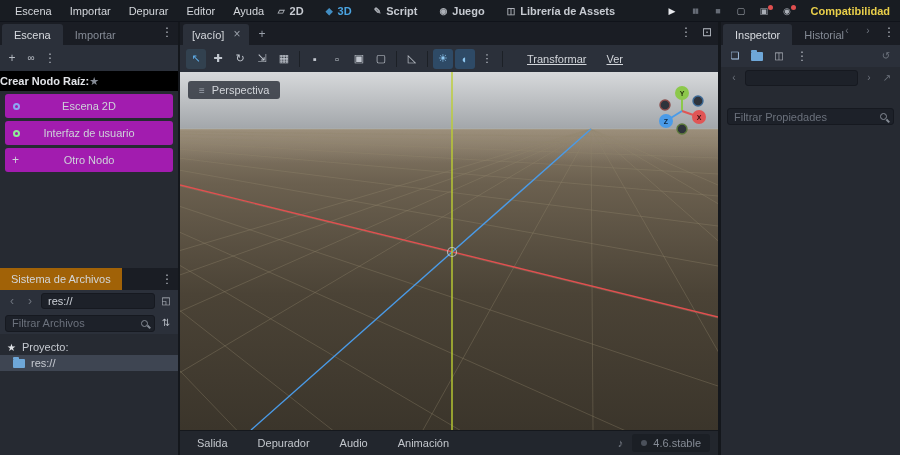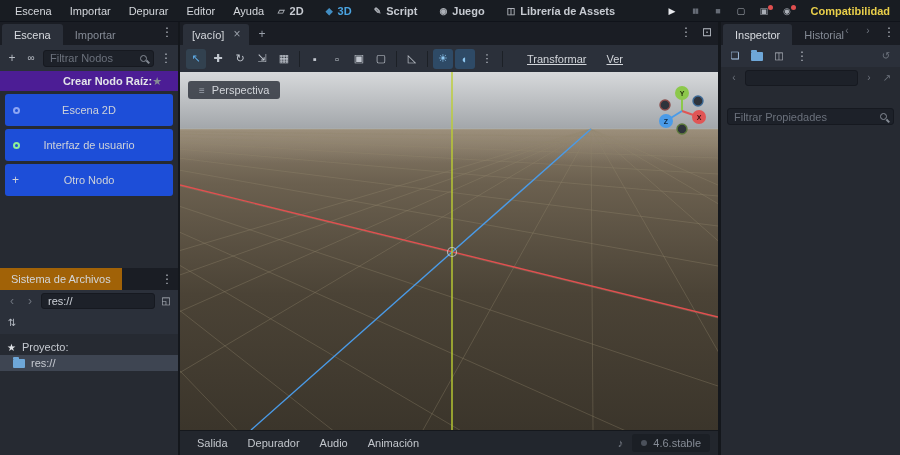--- a/index.html
+++ b/index.html
@@ -57,24 +57,24 @@
   .mag-icon::after { content: ""; position: absolute; width: 4px; height: 1.5px; background: #858b95; transform: rotate(45deg); right: -4px; bottom: -2px; }
   .folder-icon { width: 12px; height: 9px; background: #6ea7d8; border-radius: 1px; position: relative; flex: none; }
   .folder-icon::before { content: ""; position: absolute; top: -2px; left: 0; width: 6px; height: 2px; background: #6ea7d8; border-radius: 1px 1px 0 0; }
   .godot-icon { width: 10px; height: 10px; border-radius: 50%; background: #478cbf; flex: none; }
   .vsep { width: 1px; height: 16px; background: #1c2026; margin: 0 3px; flex: none; }
 
   
   .left { position: absolute; top: 22px; left: 0; width: 180px; bottom: 0; background: #262a32; border-right: 2px solid #14171c; }
   .scene-dock { position: absolute; top: 0; left: 0; right: 0; height: 246px; background: #262a32; }
   .scene-dock .toolbar-row { height: 26px; }
-  .root-header { height: 20px; display: flex; align-items: center; justify-content: flex-end; padding: 0 16px; color: #e2e4e8; font-weight: bold; background: #4c1d95; }
+  .root-header { height: 20px; display: flex; align-items: center; justify-content: flex-start; padding: 0 0; color: #e2e4e8; font-weight: bold; background: #000000; }
   .root-header .star { color: #858b95; font-weight: normal; }
   .root-btn {
-    height: 32px; margin: 3px 5px 0; background: #1d4ed8; border-radius: 3px;
+    height: 24px; margin: 3px 5px 0; background: #a21caf; border-radius: 3px;
     display: flex; align-items: center; justify-content: center; position: relative; color: #ced2d9;
   }
   .root-btn .bullet { position: absolute; left: 8px; width: 7px; height: 7px; border-radius: 50%; border: 2px solid currentColor; }
   .root-btn .bullet-plus { position: absolute; left: 7px; font-size: 12px; color: #cfd3da; }
 
   .fs-dock { position: absolute; top: 246px; left: 0; right: 0; bottom: 0; background: #262a32; }
   .fs-title-row { height: 22px; background: #1a1d24; display: flex; align-items: stretch; position: relative; }
   .fs-title { background: #a16207; padding: 5px 11px; color: #d2d6db; }
   .fs-title-row .bar-right { top: 5px; }
   .fs-nav, .fs-filter { height: 22px; background: #2b303a; display: flex; align-items: center; gap: 4px; padding: 0 5px; }
@@ -105,21 +105,21 @@
   .persp-btn {
     position: absolute; top: 9px; left: 8px; background: rgba(44,49,58,.82);
     border-radius: 3px; padding: 3px 11px; color: #d2d5da; display: flex; gap: 7px; align-items: center;
   }
   .persp-btn i { font-style: normal; color: #9aa0aa; font-size: 10px; }
   .gizmo { position: absolute; top: 12px; right: 8px; }
   .gizmo text { font-family: "Liberation Sans", sans-serif; font-size: 7px; font-weight: bold; }
 
   .bottom-bar {
     position: absolute; bottom: 0; left: 0; right: 0; height: 25px; background: #22262d;
-    display: flex; align-items: center; padding: 0 8px; gap: 2px; border-top: 1px solid #15181d;
+    display: flex; align-items: center; padding: 0 8px; gap: 12px; border-top: 1px solid #15181d;
   }
   .bb-item { padding: 4px 9px; color: #c3c7cd; }
   .bb-right { margin-left: auto; display: flex; align-items: center; gap: 9px; }
   .bell { color: #7b818b; font-size: 11px; }
   .version-pill { background: #1b1f25; border-radius: 3px; padding: 3px 9px; color: #868c96; display: flex; align-items: center; gap: 6px; }
   .version-pill .vdot { width: 6px; height: 6px; border-radius: 50%; background: #4b515b; }
 
   
   .right { position: absolute; left: 720px; top: 22px; width: 180px; bottom: 0; background: #262a32; border-left: 1px solid #14171c; }
   .insp-toolbar { height: 22px; background: #2b303a; display: flex; align-items: center; gap: 9px; padding: 0 7px; }
@@ -184,24 +184,20 @@
       <div class="tabbar">
         <span class="tab active">Escena</span>
         <span class="tab">Importar</span>
         <span class="bar-right">
             <span class="icon-btn">⋮</span>
           </span>
       </div>
       <div class="toolbar-row">
         <span class="icon-btn">+</span>
         <span class="icon-btn small">∞</span>
-        <span class="search-box">
-          <input placeholder="Filtrar Nodos" style="">
-          <span class="mag-icon"></span>
-        </span>
         <span class="icon-btn">⋮</span>
       </div>
       <div class="root-header">
         <span>Crear Nodo Raíz:</span>
         <span class="star">★</span>
       </div>
       <div class="root-btn">
         <span class="bullet" style="color: rgb(141, 165, 243);"></span>
         <span>Escena 2D</span>
       </div>
@@ -224,20 +220,24 @@
       </div>
       <div class="fs-nav">
         <span class="icon-btn dim">‹</span>
         <span class="icon-btn dim">›</span>
         <span class="path-box">
           <input value="res://" style="">
         </span>
         <span class="icon-btn small">◱</span>
       </div>
       <div class="fs-filter">
+        <span class="search-box">
+          <input placeholder="Filtrar Archivos" style="">
+          <span class="mag-icon"></span>
+        </span>
         <span class="icon-btn small">⇅</span>
       </div>
       <div class="fs-tree">
         <div class="tree-row">
           <span class="star">★</span>
           <span>Proyecto:</span>
         </div>
         <div class="tree-row selected indent1">
           <span class="folder-icon"></span>
           <span>res://</span>

